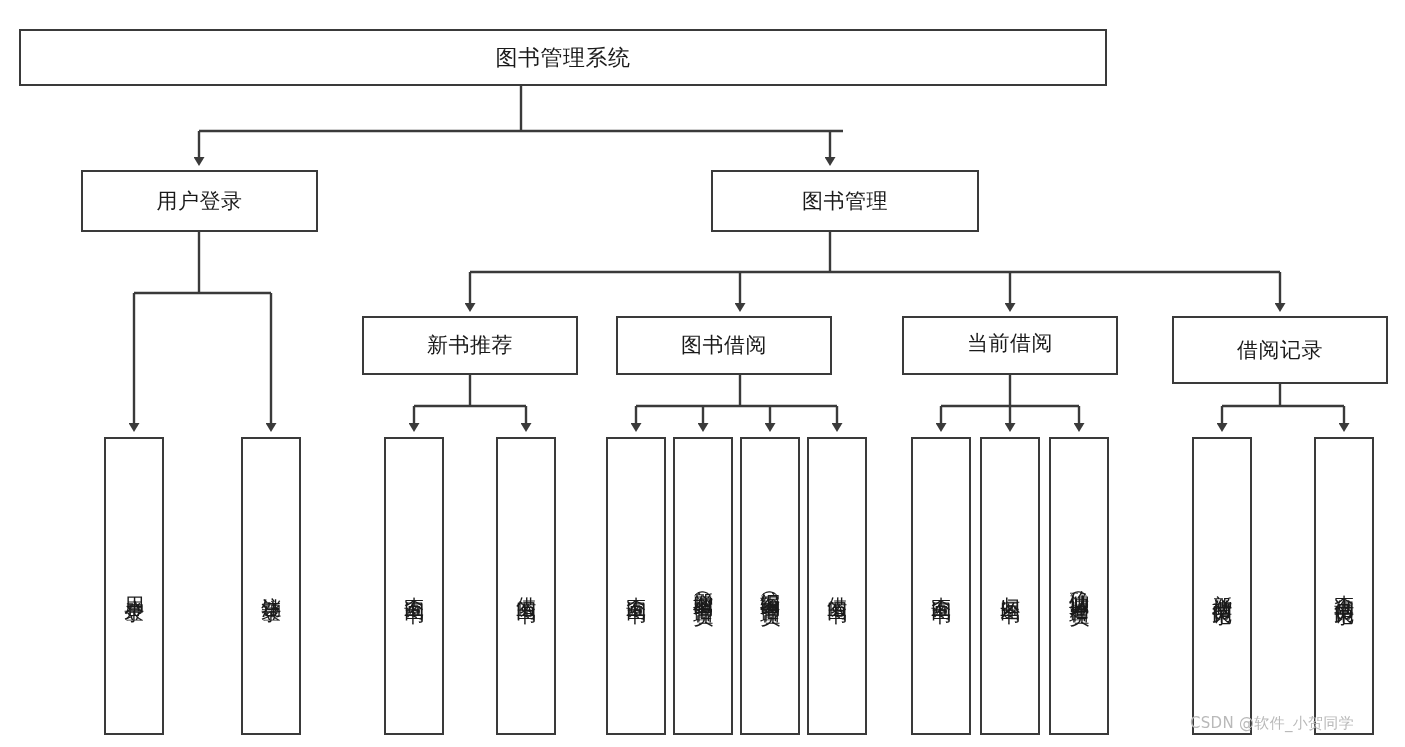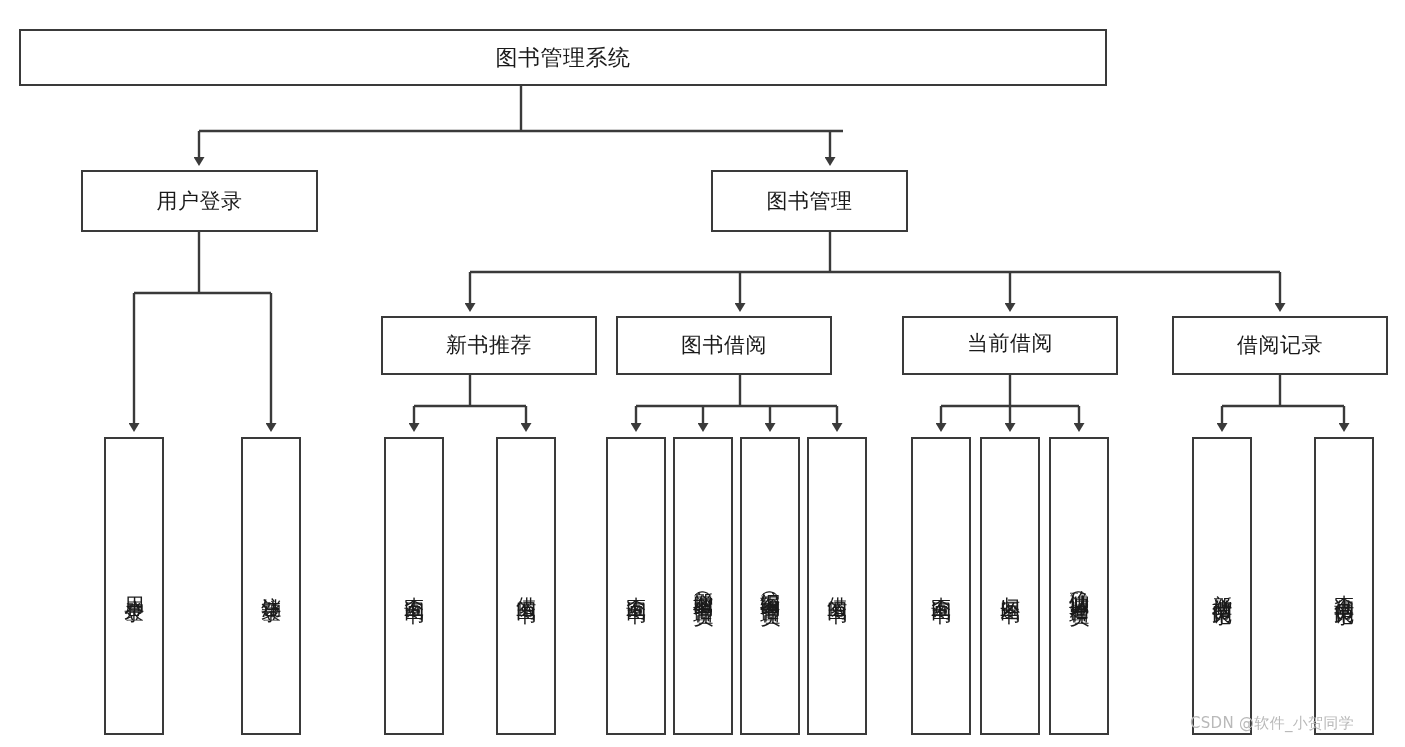--- a/index.html
+++ b/index.html
@@ -125,34 +125,34 @@
     </g>
   </svg>
 
   <div class="node horizontal root" style="left:19px; top:11px; width:1088px; height:57px;margin-top:18px;">
     <span class="node-label">图书管理系统</span>
   </div>
 
   <div class="node horizontal" style="left:81px; top:170px; width:237px; height:62px;">
     <span class="node-label">用户登录</span>
   </div>
-  <div class="node horizontal" style="left:711px; top:170px; width:197px; height:62px;">
+  <div class="node horizontal" style="left:711px; top:170px; width:268px; height:62px;">
     <span class="node-label">图书管理</span>
   </div>
 
-  <div class="node horizontal" style="left:362px; top:316px; width:216px; height:59px;margin-left:19px;">
+  <div class="node horizontal" style="left:362px; top:316px; width:216px; height:59px;">
     <span class="node-label">新书推荐</span>
   </div>
   <div class="node horizontal" style="left:616px; top:316px; width:216px; height:59px;">
     <span class="node-label">图书借阅</span>
   </div>
   <div class="node horizontal" style="left:902px; top:316px; width:216px; height:59px;font-family:Liberation Mono, monospace;">
     <span class="node-label">当前借阅</span>
   </div>
-  <div class="node horizontal" style="left:1172px; top:316px; width:216px; height:59px;justify-content:center;">
+  <div class="node horizontal" style="left:1172px; top:316px; width:216px; height:68px;justify-content:center;">
     <span class="node-label">借阅记录</span>
   </div>
 
   <div class="node vertical" style="left:104px; top:437px; width:60px; height:298px;">
     <span class="node-label">用户登录</span>
   </div>
   <div class="node vertical" style="left:241px; top:437px; width:60px; height:298px;">
     <span class="node-label">注销登录</span>
   </div>
 

